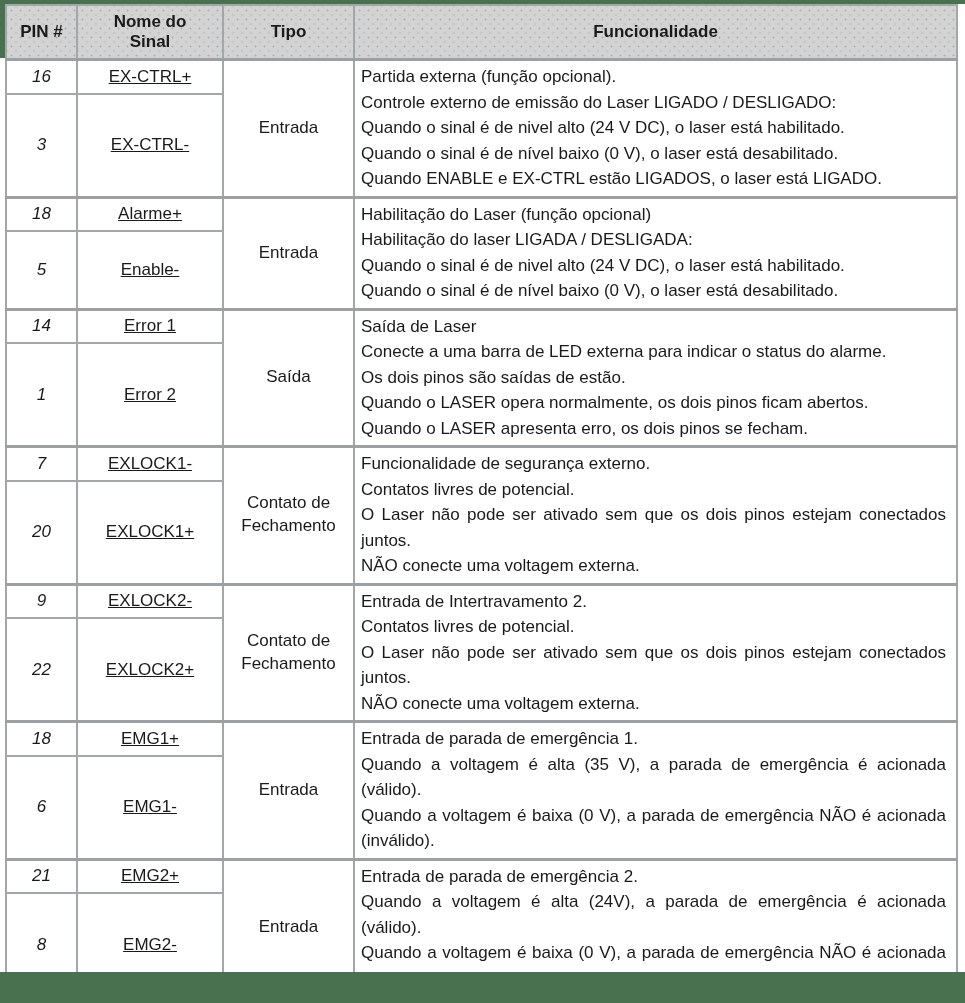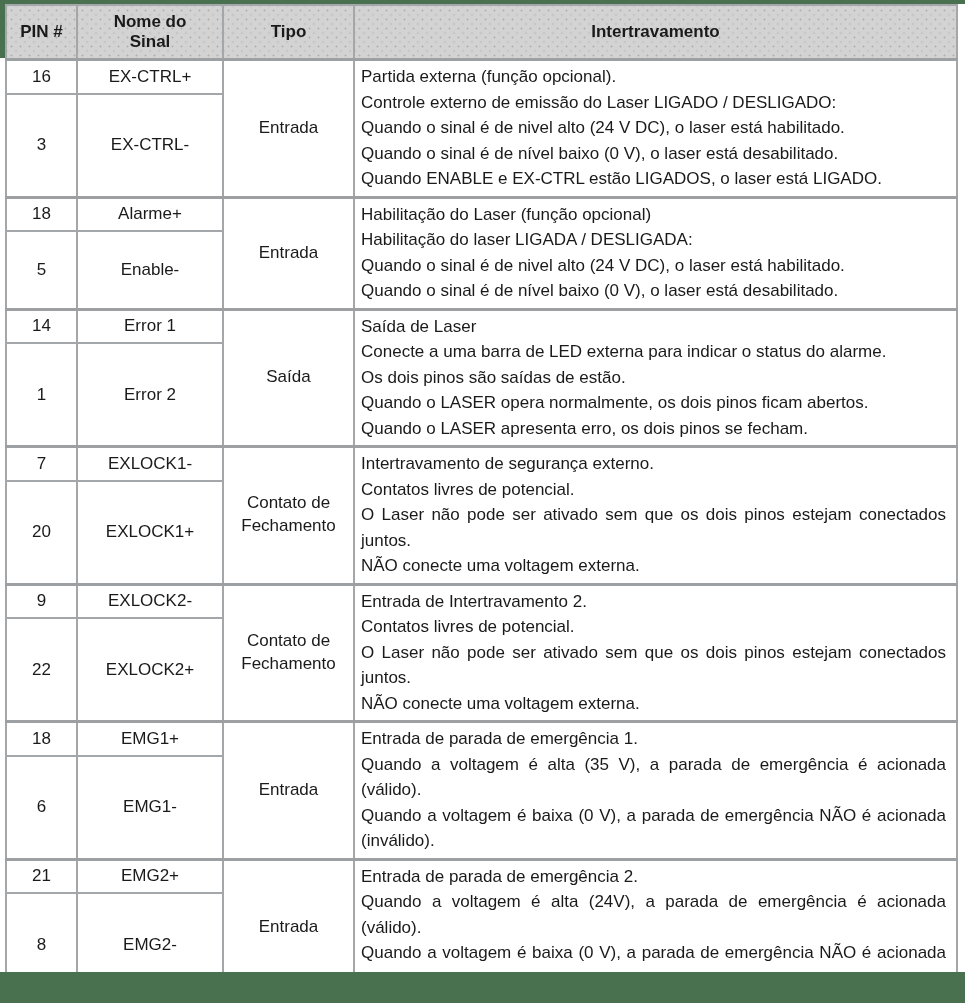--- a/index.html
+++ b/index.html
@@ -61,24 +61,26 @@
     vertical-align: middle;
     line-height: 1.15;
     white-space: pre-line;
     border-bottom: 2px solid #8f9296;
   }
   tbody tr.row-first td { border-top: 3px solid #9da0a3; }
   tbody tr.row-first { height: 34px; }
   td.cell-pin {
     text-align: center;
     vertical-align: middle;
+    font-style: italic;
   }
   td.cell-name {
     text-align: center;
     vertical-align: middle;
+    text-decoration: underline;
   }
   td.cell-tipo {
     text-align: center;
     vertical-align: middle;
     line-height: 1.35;
     padding: 2px 4px;
   }
   td.cell-func {
     vertical-align: top;
     padding: 3px 10px 4px 6px;
@@ -102,21 +104,21 @@
         <col class="c-name">
         <col class="c-tipo">
         <col class="c-func">
     </colgroup>
     <thead>
       <tr>
         <th>PIN #</th>
         <th>Nome do
 Sinal</th>
         <th>Tipo</th>
-        <th>Intertravamento</th>
+        <th>Funcionalidade</th>
       </tr>
     </thead>
     <tbody>
 
       <tr class="row-first">
         <td class="cell-pin">16</td>
         <td class="cell-name">EX-CTRL+</td>
         <td class="cell-tipo" rowspan="2">Entrada</td>
         <td class="cell-func" rowspan="2">
             <div class="func-line">Partida externa (função opcional).</div>
@@ -162,21 +164,21 @@
       <tr>
         <td class="cell-pin">1</td>
         <td class="cell-name">Error 2</td>
       </tr>
 
       <tr class="row-first">
         <td class="cell-pin">7</td>
         <td class="cell-name">EXLOCK1-</td>
         <td class="cell-tipo" rowspan="2">Contato de Fechamento</td>
         <td class="cell-func" rowspan="2">
-            <div class="func-line">Intertravamento de segurança externo.</div>
+            <div class="func-line">Funcionalidade de segurança externo.</div>
             <div class="func-line">Contatos livres de potencial.</div>
             <div class="func-line">O Laser não pode ser ativado sem que os dois pinos estejam conectados juntos.</div>
             <div class="func-line">NÃO conecte uma voltagem externa.</div>
           </td>
       </tr>
       <tr>
         <td class="cell-pin">20</td>
         <td class="cell-name">EXLOCK1+</td>
       </tr>
 

